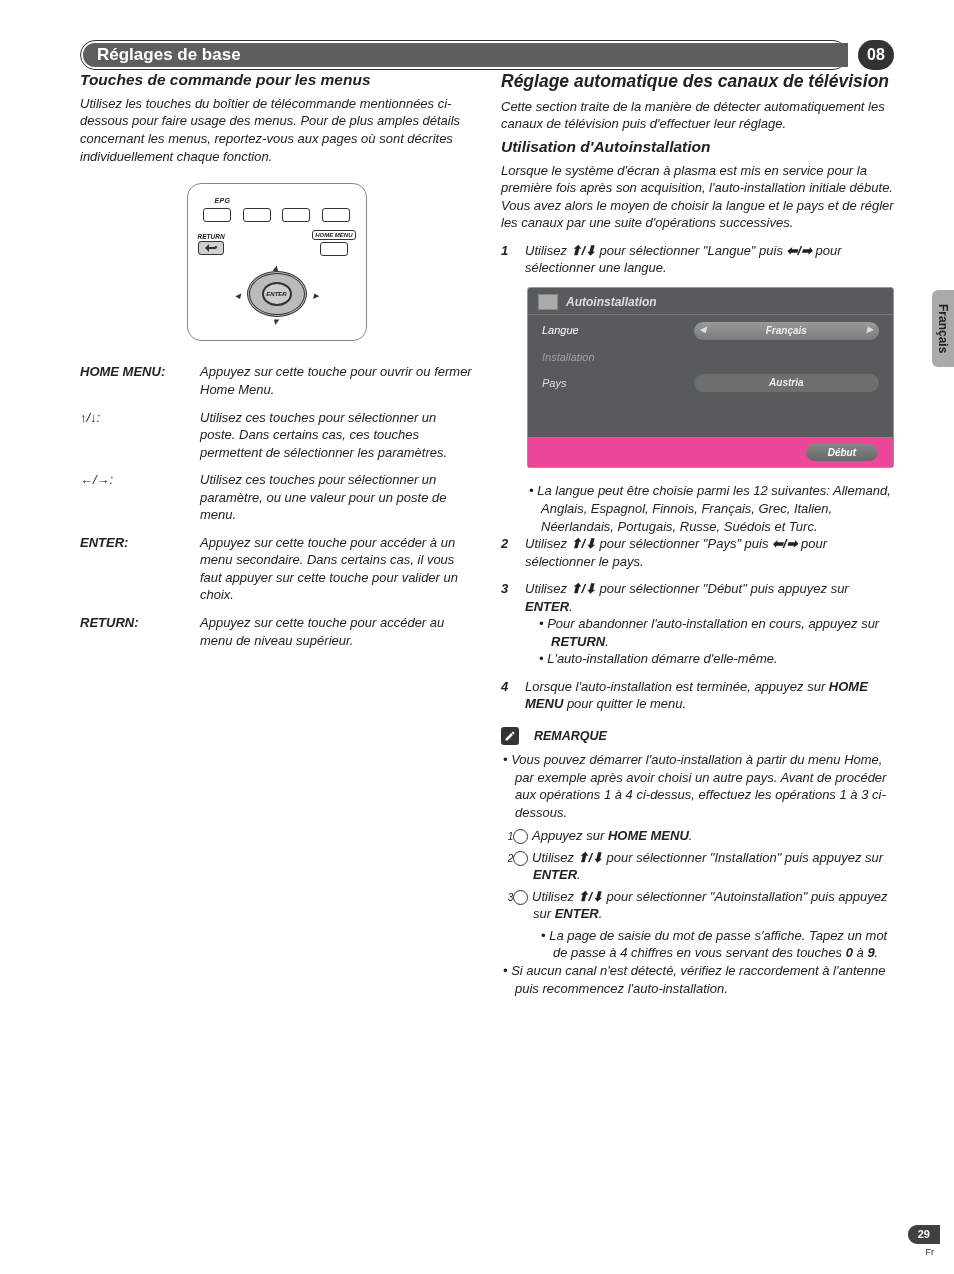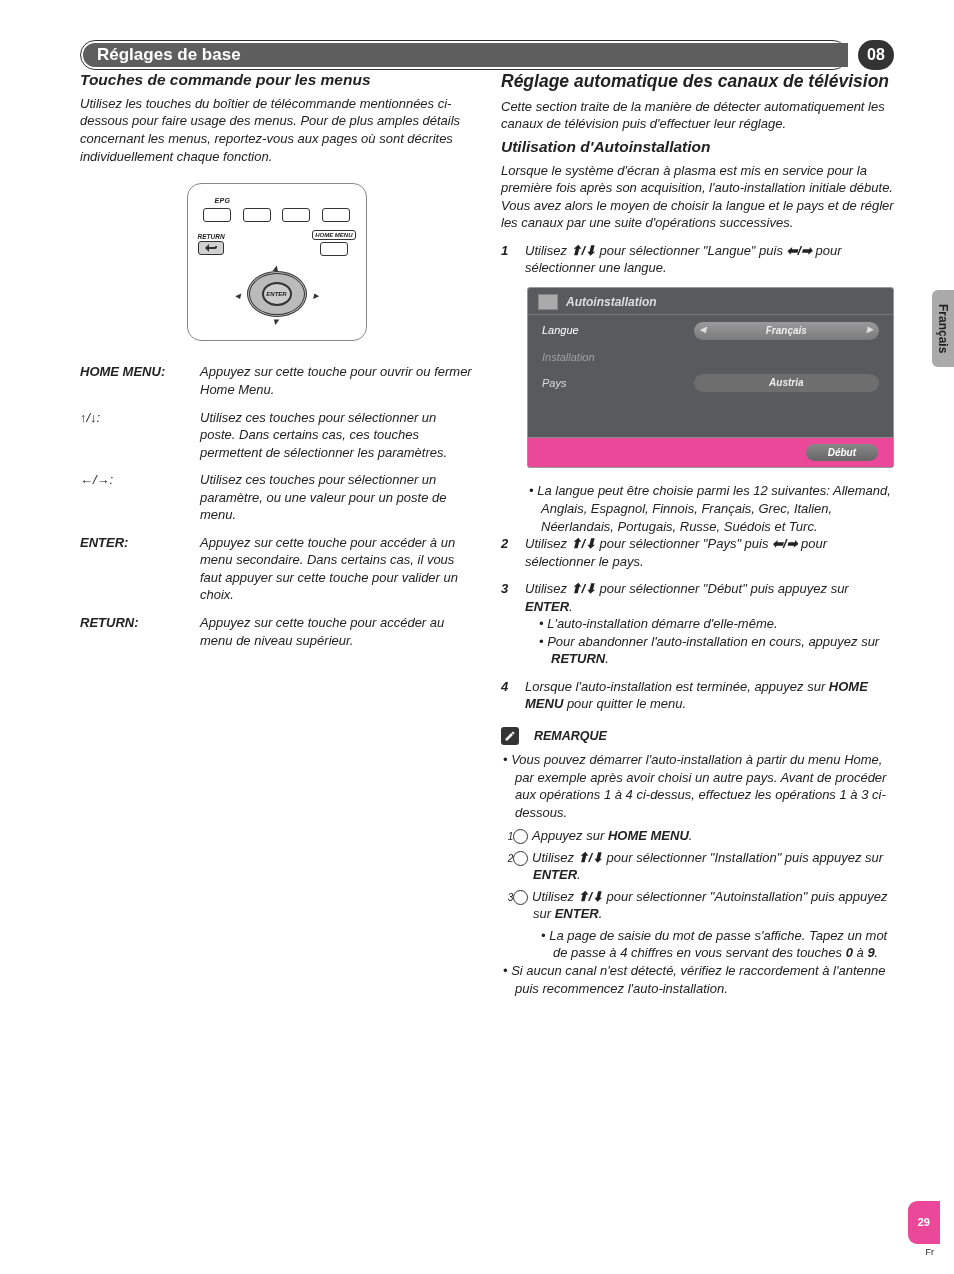--- a/index.html
+++ b/index.html
@@ -148,23 +148,23 @@
     background:#aaa; color:#222; font-weight:bold;
     writing-mode: vertical-rl;
     padding: 14px 3px; border-radius: 6px 0 0 6px;
     font-size: 12px;
   }
   .footer {
     position:absolute; right:14px; bottom:16px;
     text-align:right;
   }
   .page-badge {
-    background:#ec4899; color:#fff; font-weight:bold;
+    background:#404040; color:#fff; font-weight:bold;
     border-radius: 9px 0 0 9px;
-    padding: 14px 10px; font-size:11px;
+    padding: 2px 10px; font-size:11px;
     display:inline-block;
   }
   .page-sub { font-size:9px; margin-top:2px; margin-right:6px;}
   .arrow-sym { font-family: Arial; }
 </style>
 </head>
 <body>
 
 <div class="header-row">
   <div class="chapter-bar">
@@ -291,22 +291,22 @@
       <div class="step-num">2</div>
       <div class="step-body">
         <span>Utilisez </span><span class="arrow">⬆/⬇</span><span> pour sélectionner "Pays" puis </span><span class="arrow">⬅/➡</span><span> pour sélectionner le pays.</span>
       </div>
     </div>
 
     <div class="step">
       <div class="step-num">3</div>
       <div class="step-body">
         <span>Utilisez </span><span class="arrow">⬆/⬇</span><span> pour sélectionner "Début" puis appuyez sur </span><b>ENTER</b><span>.</span>
+        <div class="sub-bullet"><span>Pour abandonner l'auto-installation en cours, appuyez sur </span><b>RETURN</b><span>.</span></div>
         <div class="sub-bullet">L'auto-installation démarre d'elle-même.</div>
-        <div class="sub-bullet"><span>Pour abandonner l'auto-installation en cours, appuyez sur </span><b>RETURN</b><span>.</span></div>
       </div>
     </div>
 
     <div class="step">
       <div class="step-num">4</div>
       <div class="step-body">
         <span>Lorsque l'auto-installation est terminée, appuyez sur </span><b>HOME MENU</b><span> pour quitter le menu.</span>
       </div>
     </div>
 

